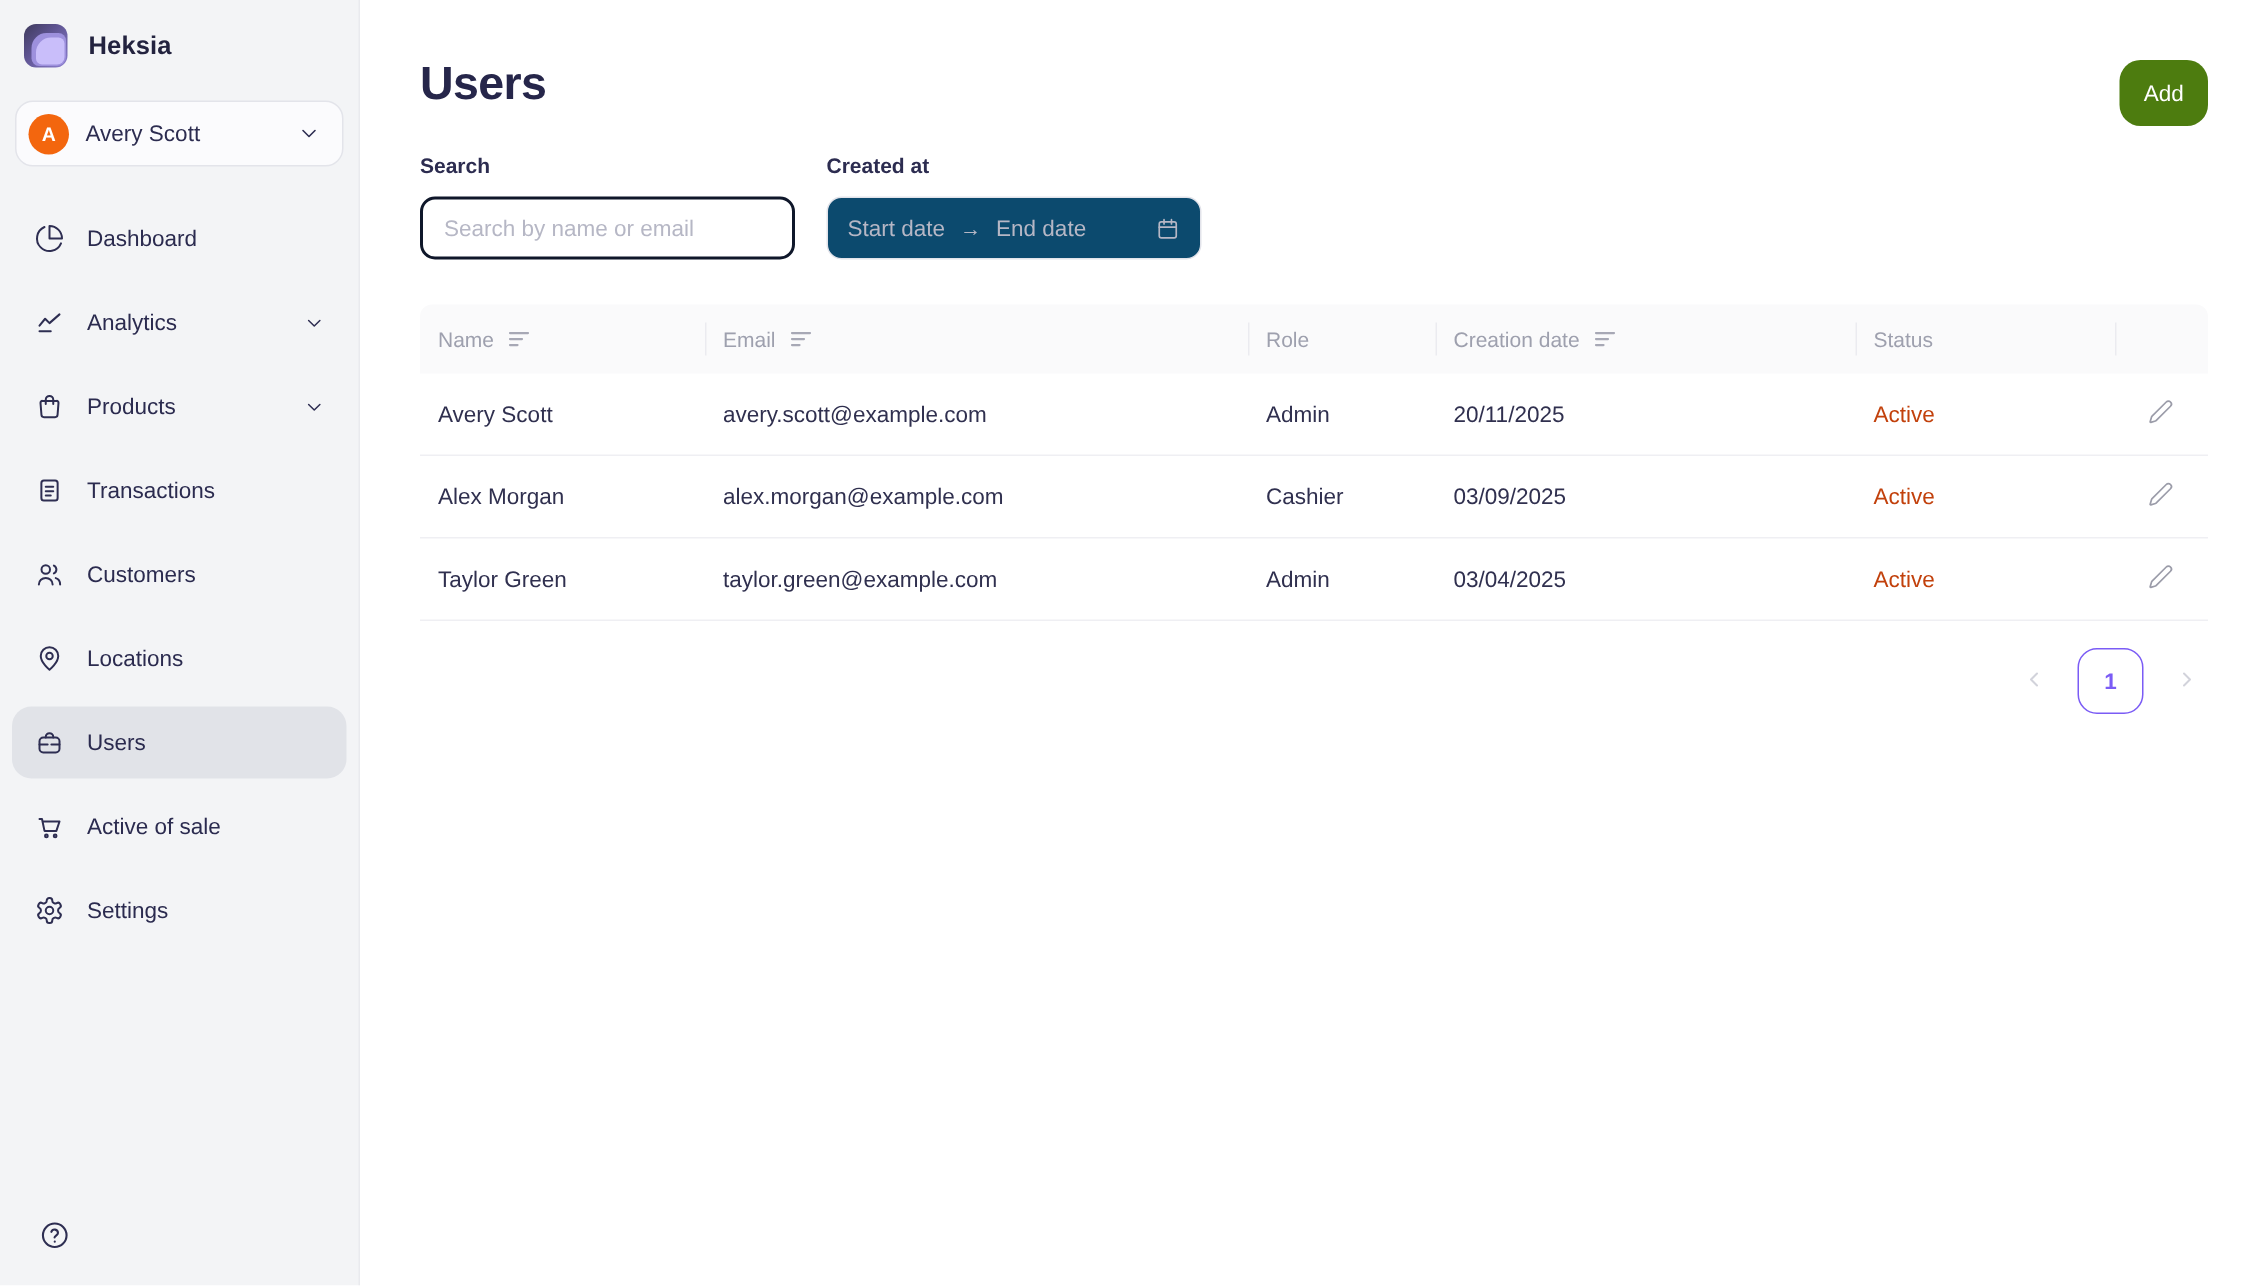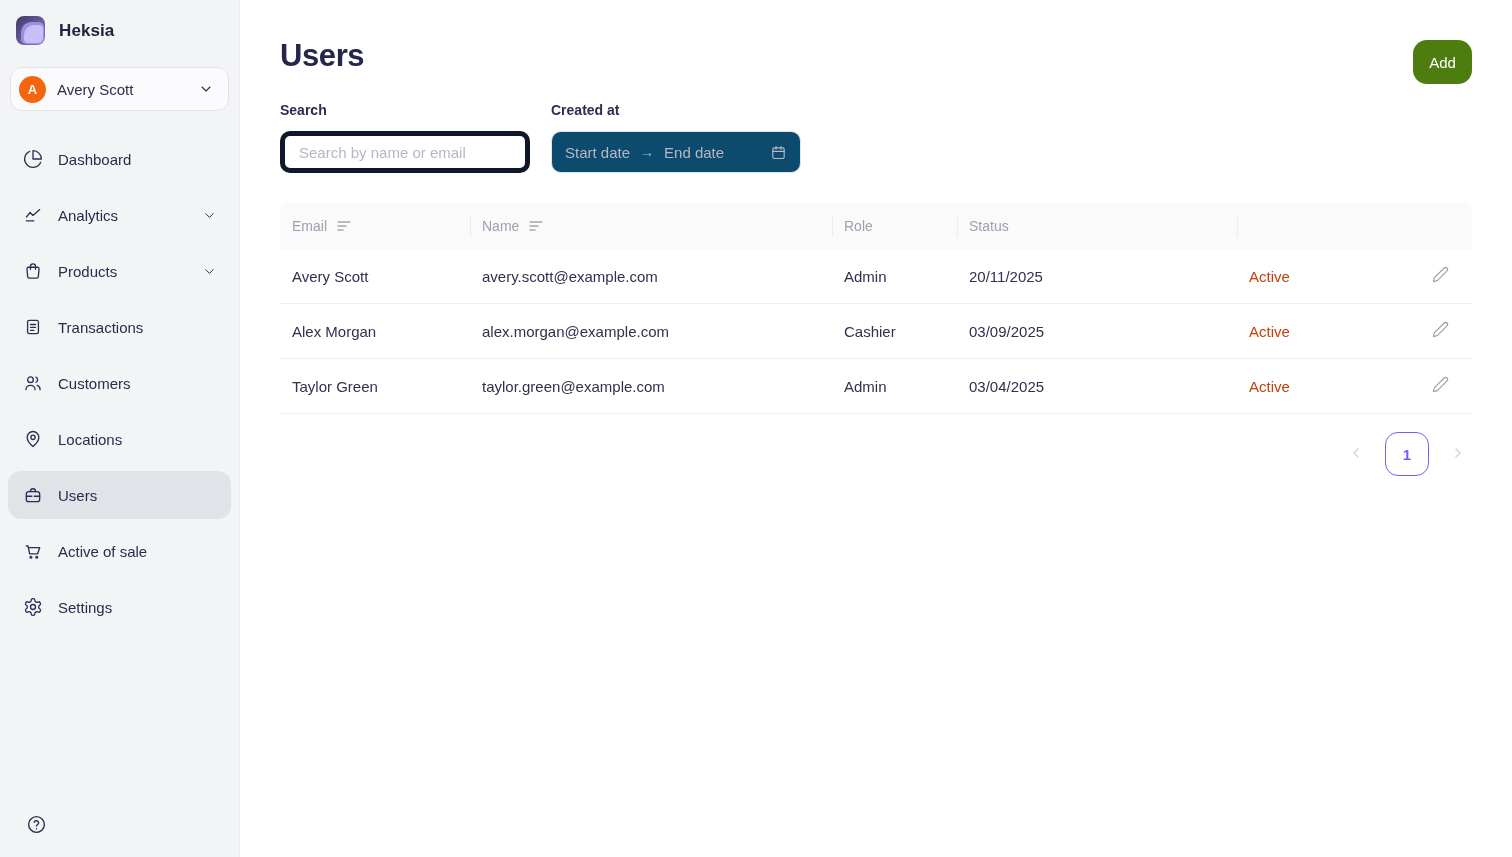--- a/index.html
+++ b/index.html
@@ -66,21 +66,21 @@
   .page-title { font-size:31px; font-weight:700; color:#26264a; letter-spacing:-0.4px; }
   .add-btn {
     width:59px; height:44px; border:none; border-radius:14px;
     background:#4d7c0f; color:#ffffff; font-size:15px; font-weight:500;
     font-family:"Liberation Sans", sans-serif; cursor:pointer; margin-top:2px;
   }
 
   .filters { display:flex; gap:21px; margin-top:18px; }
   .filter-label { font-size:14px; font-weight:600; color:#2c2c50; margin-bottom:13px; }
   .search-input {
-    width:250px; height:42px; border:5px solid #0f172a; border-radius:10px;
+    width:250px; height:42px; border:2px solid #0f172a; border-radius:10px;
     padding:0 14px; font-size:15px; color:#30304f; background:#fff; outline:none;
     font-family:"Liberation Sans", sans-serif;
   }
   .search-input::placeholder { color:#b6b7c5; }
   .date-range {
     width:250px; height:42px; border:1px solid #e2e3ea; border-radius:10px;
     padding:0 13px; display:flex; align-items:center; gap:10px;
     font-size:15px; color:#b6b7c5; background:#0c4a6e; cursor:text;
   }
   .date-range .cal { margin-left:auto; display:flex; }
@@ -272,37 +272,45 @@
               <path d="M4 10.5h16M8.5 3.5v4M15.5 3.5v4"></path>
             </svg>
         </span>
       </div>
     </div>
   </div>
 
   <div class="table">
     <div class="thead">
       <div class="th">
+        <span>Name</span>
+        <span class="sort-ic">
+          <svg width="14" height="12" viewBox="0 0 14 12" stroke="#a7a8b5" stroke-width="1.5" stroke-linecap="round">
+              <path d="M1 2h12M1 6h8M1 10h5"></path>
+            </svg>
+        </span>
+      </div>
+      <div class="th">
         <span>Email</span>
         <span class="sort-ic">
           <svg width="14" height="12" viewBox="0 0 14 12" stroke="#a7a8b5" stroke-width="1.5" stroke-linecap="round">
               <path d="M1 2h12M1 6h8M1 10h5"></path>
             </svg>
         </span>
       </div>
+      <div class="th nosort">
+        <span>Role</span>
+      </div>
       <div class="th">
-        <span>Name</span>
+        <span>Creation date</span>
         <span class="sort-ic">
           <svg width="14" height="12" viewBox="0 0 14 12" stroke="#a7a8b5" stroke-width="1.5" stroke-linecap="round">
               <path d="M1 2h12M1 6h8M1 10h5"></path>
             </svg>
         </span>
-      </div>
-      <div class="th nosort">
-        <span>Role</span>
       </div>
       <div class="th nosort">
         <span>Status</span>
       </div>
       <div class="th nosort"></div>
     </div>
 
     <div class="trow">
       <div class="td">Avery Scott</div>
       <div class="td">avery.scott@example.com</div>

